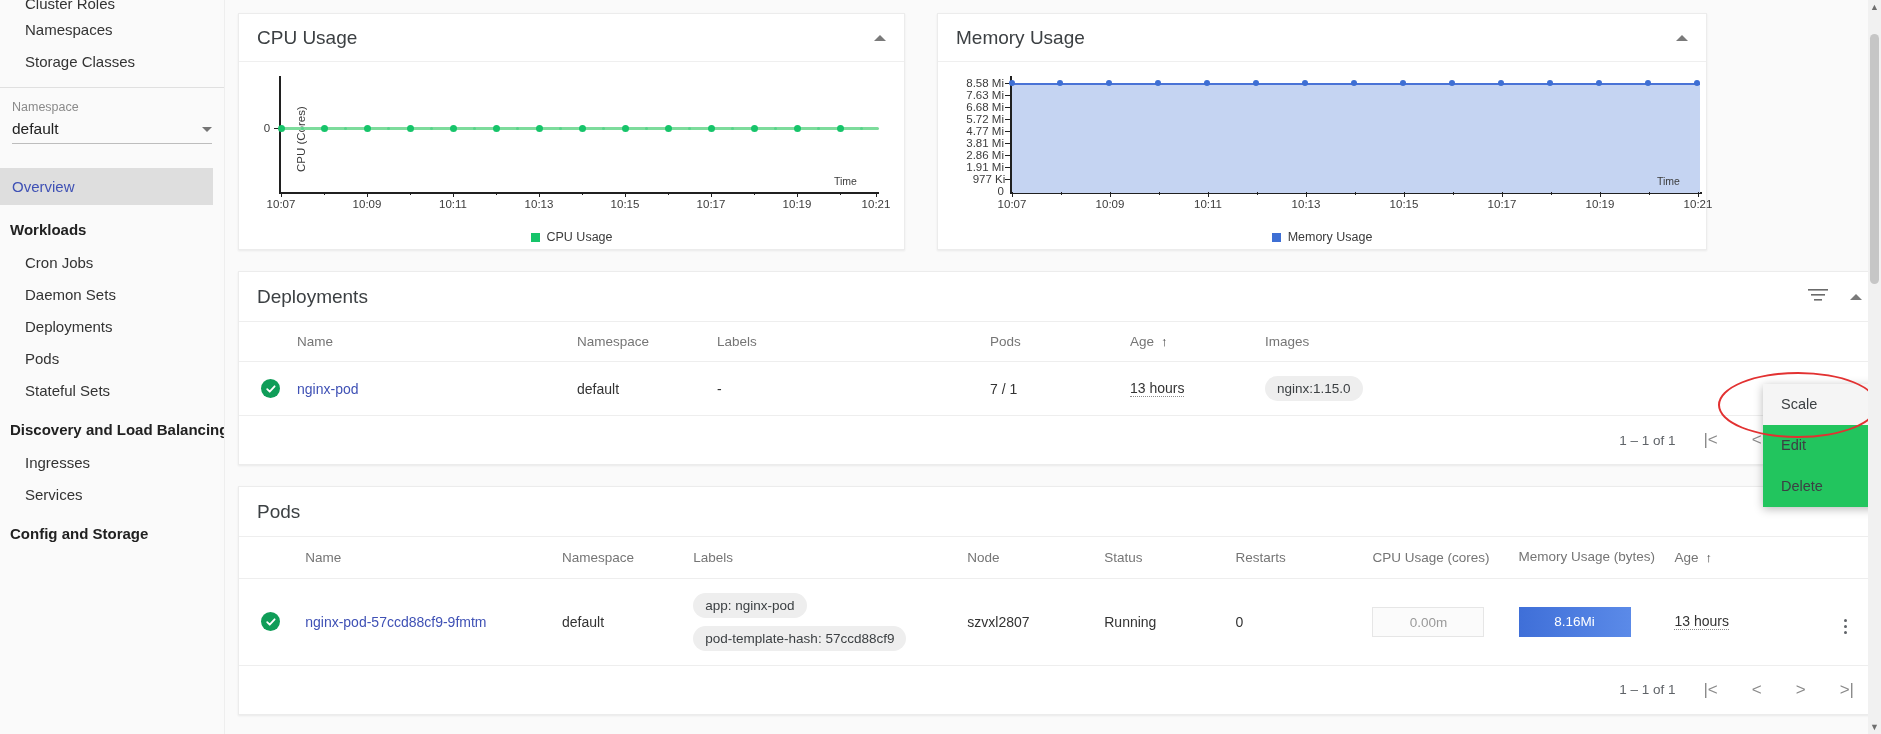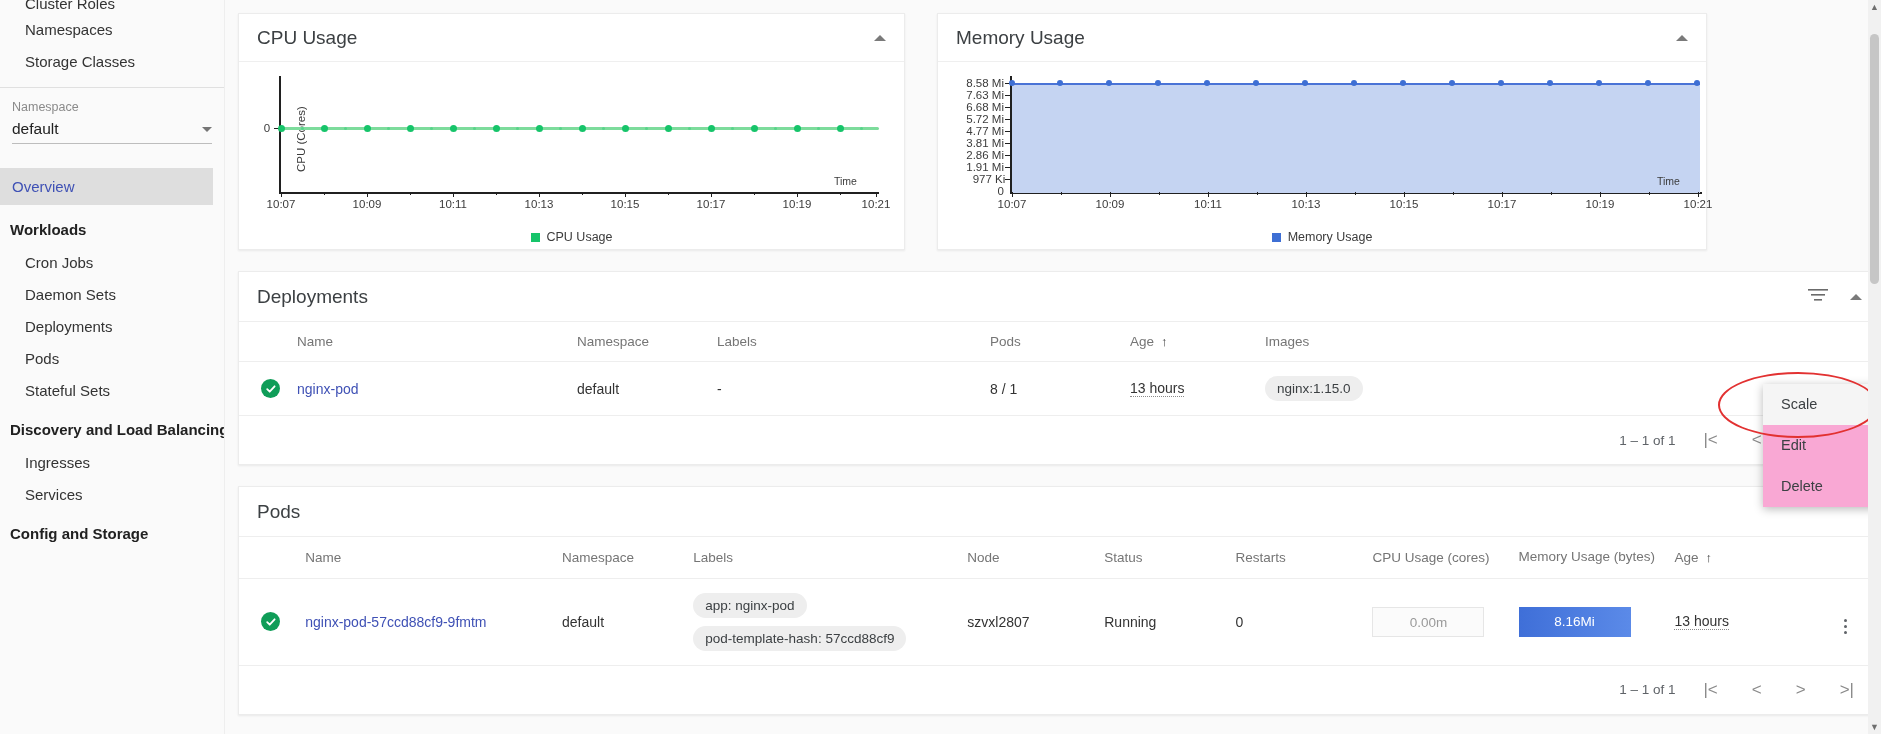--- a/index.html
+++ b/index.html
@@ -194,21 +194,21 @@
     gap: 28px; padding-right: 26px;
     font-size: 13.5px; color: #5f6368;
   }
   .pager-btns { display: flex; align-items: center; gap: 34px; color: #8a8a8a; font-size: 17px; }
   .pager-btn { cursor: pointer; }
 
   
   .ctx-menu {
     position: absolute;
     width: 118px;
-    background: #f9a8d4;
+    background: #22c55e;
     box-shadow: 0 2px 9px rgba(0,0,0,.28);
     z-index: 40;
   }
   .ctx-item {
     height: 41px; line-height: 41px;
     padding-left: 18px; font-size: 14.5px; color: #3c4043;
     cursor: pointer;
   }
   .ctx-item.hl { background: #f5f5f5; }
 
@@ -510,21 +510,21 @@
             <td style="padding-left:22px">
               <span class="status-ok">
                 <svg width="12" height="12" viewBox="0 0 12 12">
                     <path d="M2.2 6.2 L4.7 8.7 L9.6 3.3" stroke="#fff" stroke-width="1.8" fill="none" stroke-linecap="round" stroke-linejoin="round"></path>
                   </svg>
               </span>
             </td>
             <td><span class="link">nginx-pod</span></td>
             <td>default</td>
             <td>-</td>
-            <td>8 / 1</td>
+            <td>7 / 1</td>
             <td><span class="age-cell">13 hours</span></td>
             <td><span class="chip">nginx:1.15.0</span></td>
             <td style="text-align:center">
               <span class="kebab">
                   <i></i>
                   <i></i>
                   <i></i>
                 </span>
             </td>
           </tr>

